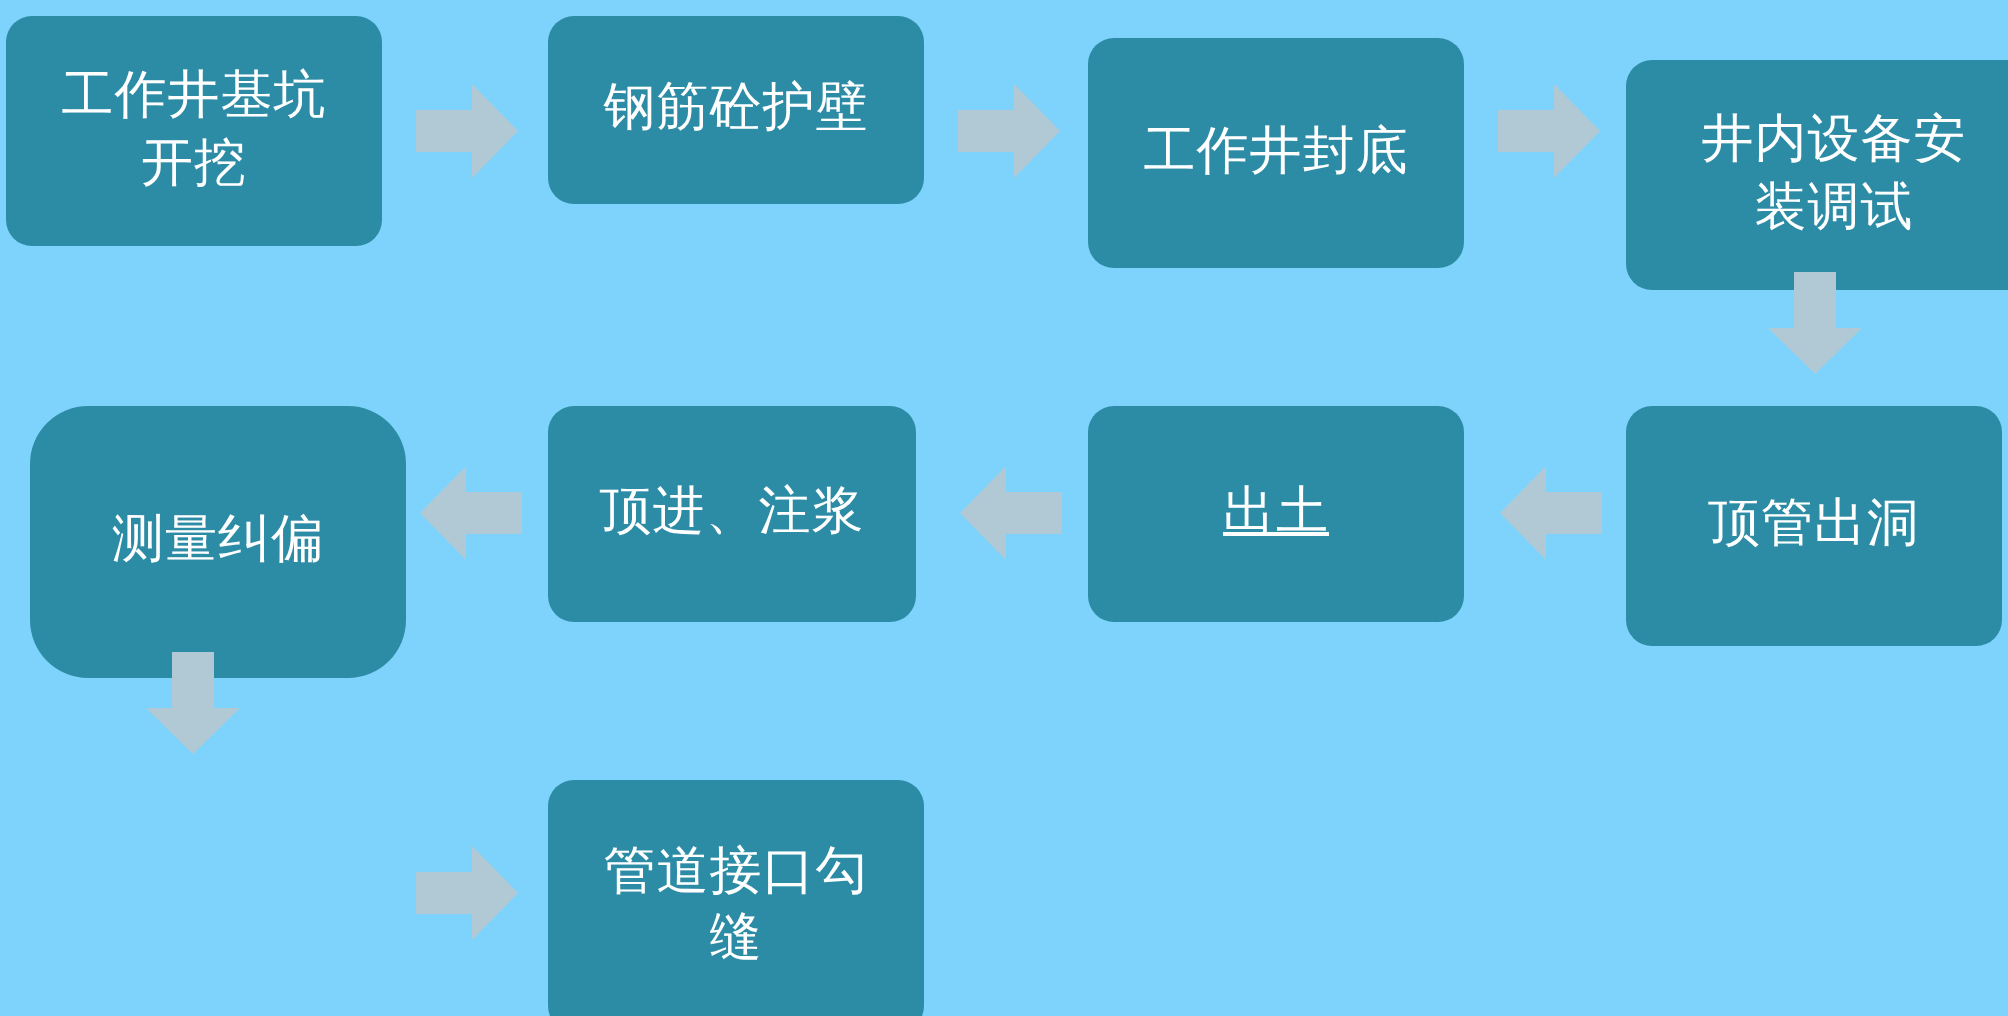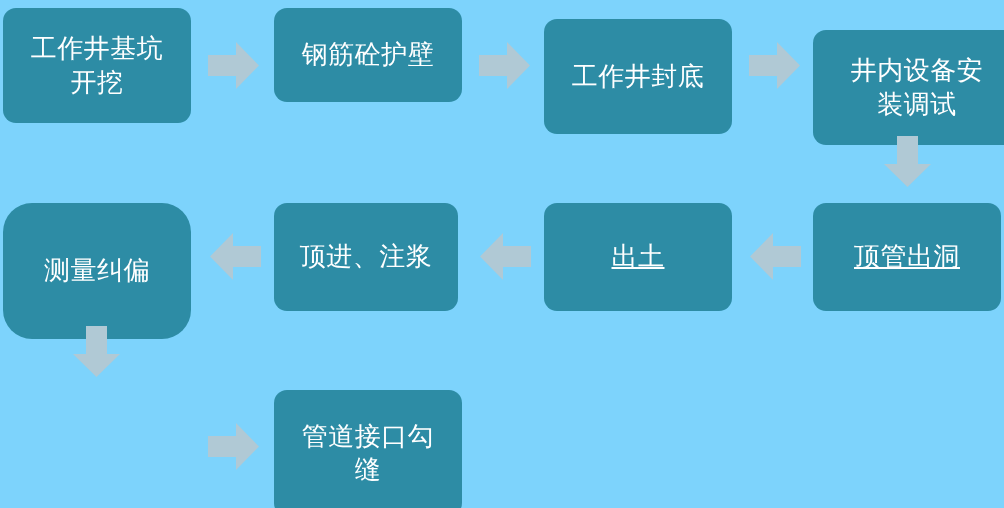--- a/index.html
+++ b/index.html
@@ -78,21 +78,21 @@
 
   <div class="node" style="left:813px; top:8px; width:208px; height:115px;margin-top:22px;">井内设备安
 装调试</div>
 
   <div class="arrow" style="left:884px; top:136px; width:47px; height:51px;">
     <svg viewBox="0 0 47 51" preserveAspectRatio="none">
       <path d="M13,0 L34,0 L34,28 L47,28 L23.5,51 L0,28 L13,28 Z"></path>
     </svg>
   </div>
 
-  <div class="node" style="left:3px; top:203px; width:188px; height:136px;border-radius:29px;">测量纠偏</div>
+  <div class="node" style="left:15px; top:203px; width:188px; height:136px;border-radius:29px;">测量纠偏</div>
 
   <div class="arrow" style="left:210px; top:233px; width:51px; height:47px;">
     <svg viewBox="0 0 51 47" preserveAspectRatio="none">
       <path d="M51,13 L23,13 L23,0 L0,23.5 L23,47 L23,34 L51,34 Z"></path>
     </svg>
   </div>
 
   <div class="node" style="left:274px; top:203px; width:184px; height:108px;">顶进、注浆</div>
 
   <div class="arrow" style="left:480px; top:233px; width:51px; height:47px;">
@@ -102,21 +102,21 @@
   </div>
 
   <div class="node" style="left:544px; top:203px; width:188px; height:108px;text-decoration:underline;">出土</div>
 
   <div class="arrow" style="left:750px; top:233px; width:51px; height:47px;">
     <svg viewBox="0 0 51 47" preserveAspectRatio="none">
       <path d="M51,13 L23,13 L23,0 L0,23.5 L23,47 L23,34 L51,34 Z"></path>
     </svg>
   </div>
 
-  <div class="node" style="left:813px; top:203px; width:188px; height:108px;text-decoration:underline;">顶管出洞</div>
+  <div class="node" style="left:813px; top:203px; width:188px; height:120px;">顶管出洞</div>
 
   <div class="arrow" style="left:73px; top:326px; width:47px; height:51px;">
     <svg viewBox="0 0 47 51" preserveAspectRatio="none">
       <path d="M13,0 L34,0 L34,28 L47,28 L23.5,51 L0,28 L13,28 Z"></path>
     </svg>
   </div>
 
 
   <div class="arrow" style="left:208px; top:423px; width:51px; height:47px;">
     <svg viewBox="0 0 51 47" preserveAspectRatio="none">

